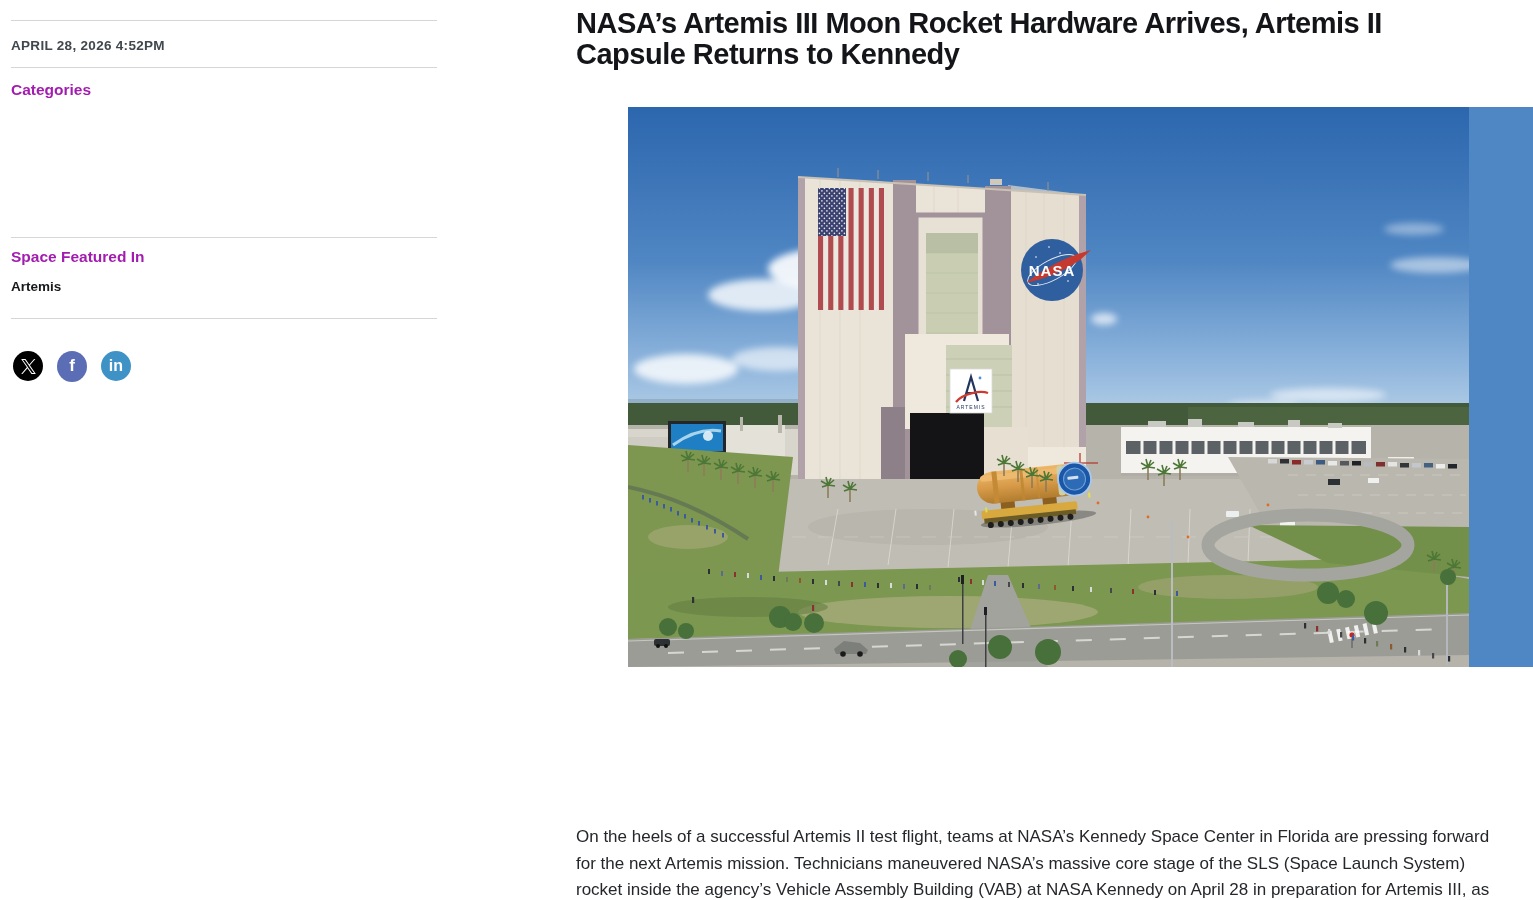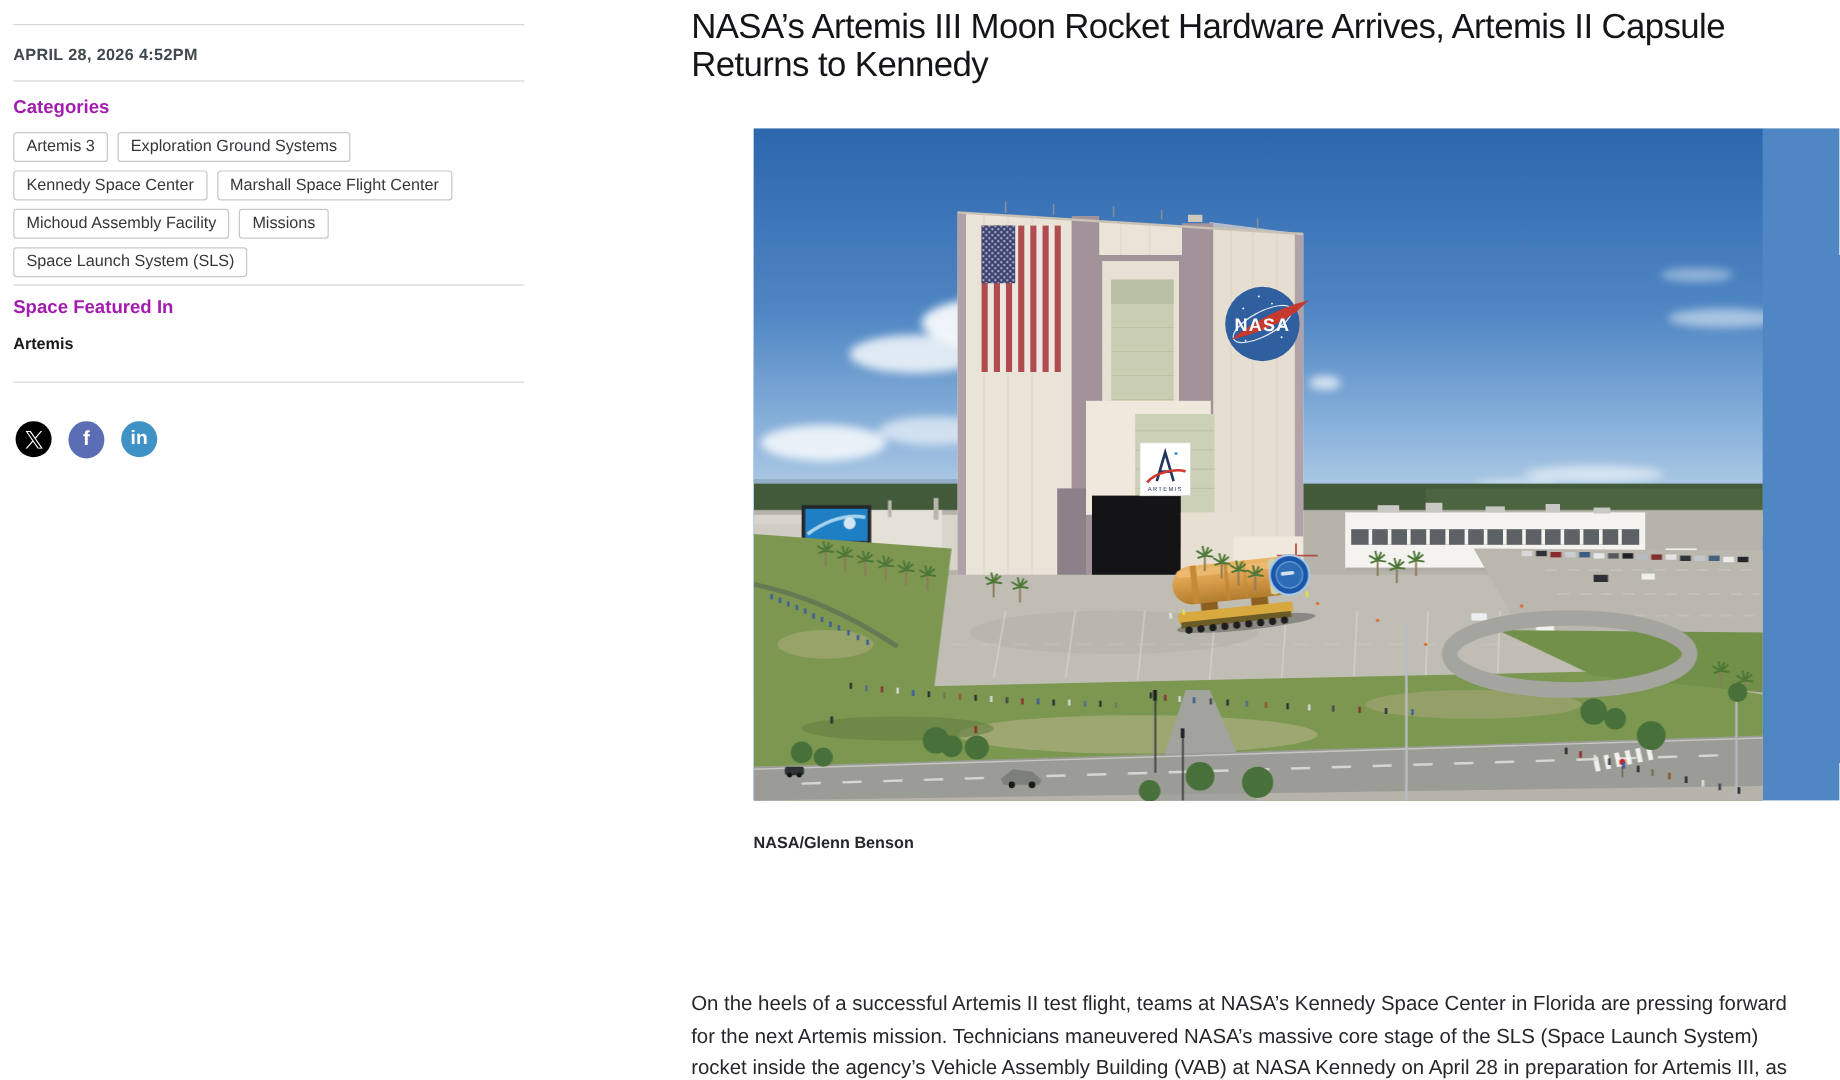--- a/index.html
+++ b/index.html
@@ -18,48 +18,39 @@
   .share{position:absolute;left:2px;top:351px;display:flex;gap:14px;}
   .sicon{width:30px;height:30px;border-radius:50%;display:flex;align-items:center;justify-content:center;
          color:#fff;cursor:pointer;}
   .sicon.x{background:#000;}
   .sicon.fb{background:#5b6db4;font-weight:bold;font-size:17px;padding-bottom:1px;}
   .sicon.li{background:#3e92c5;font-weight:bold;font-size:16px;letter-spacing:.2px;}
 
   
   .main{position:absolute;left:576px;top:0;width:914px;}
   .headline{position:absolute;left:0;top:8px;width:912px;margin:0;
-            font-size:29px;line-height:31px;font-weight:400;letter-spacing:-.5px;color:#131518;}
+            font-size:29px;line-height:31px;font-weight:700;letter-spacing:-.5px;color:#131518;}
   .photo{position:absolute;left:52px;top:107px;width:955px;height:560px;overflow:hidden;background:#4f87c4;}
   .photo svg{display:block;}
   .caption-wrap{position:absolute;left:52px;top:689px;width:805px;}
   .caption{font-size:13.5px;line-height:20.5px;color:#5c5e62;}
   .credit{margin-top:6px;font-size:13.5px;font-weight:bold;color:#26282b;}
   .body-text{position:absolute;left:0;top:824px;width:916px;font-size:17px;line-height:26.5px;color:#25272b;}
 </style>
 </head>
 <body>
 
 <div class="page">
 
   <div class="sidebar">
     <div class="divider" style="top:20px"></div>
     <div class="sb-date">APRIL 28, 2026 4:52PM</div>
     <div class="divider" style="top:67px"></div>
 
     <div class="sb-heading" style="top:81px">Categories</div>
-    <div class="tags">
-      <span class="tag">Artemis 3</span>
-      <span class="tag">Exploration Ground Systems</span>
-      <span class="tag">Kennedy Space Center</span>
-      <span class="tag">Marshall Space Flight Center</span>
-      <span class="tag">Michoud Assembly Facility</span>
-      <span class="tag">Missions</span>
-      <span class="tag">Space Launch System (SLS)</span>
-    </div>
 
     <div class="divider" style="top:237px"></div>
     <div class="sb-heading" style="top:248px">Space Featured In</div>
     <div class="sb-link">Artemis</div>
     <div class="divider" style="top:318px"></div>
 
     <div class="share">
       <span class="sicon x">
         <svg width="15" height="15" viewBox="0 0 1200 1227">
           <path fill="#fff" d="M714 519L1161 0h-106L667 451 357 0H0l468 682L0 1226h106l410-476 327 476h357L714 519zm-145 169l-47-68L144 80h163l305 436 47 68 396 566H892L569 688z"></path>
@@ -458,18 +449,17 @@
           <g>
             <rect x="26" y="532" width="16" height="7" rx="2" fill="#2e3134"></rect>
             <circle cx="30" cy="539" r="2" fill="#111"></circle>
               <circle cx="38" cy="539" r="2" fill="#111"></circle>
           </g>
         </g>
       </svg>
     </div>
 
     <div class="caption-wrap">
-      <div class="credit">NASA/Glenn Benson</div>
     </div>
 
     <div class="body-text">On the heels of a successful Artemis II test flight, teams at NASA’s Kennedy Space Center in Florida are pressing forward for the next Artemis mission. Technicians maneuvered NASA’s massive core stage of the SLS (Space Launch System) rocket inside the agency’s Vehicle Assembly Building (VAB) at NASA Kennedy on April 28 in preparation for Artemis III, as the Artemis II crew module arrived back at Kennedy for post-flight analysis.</div>
   </div>
 </div>
 
 </body></html>

